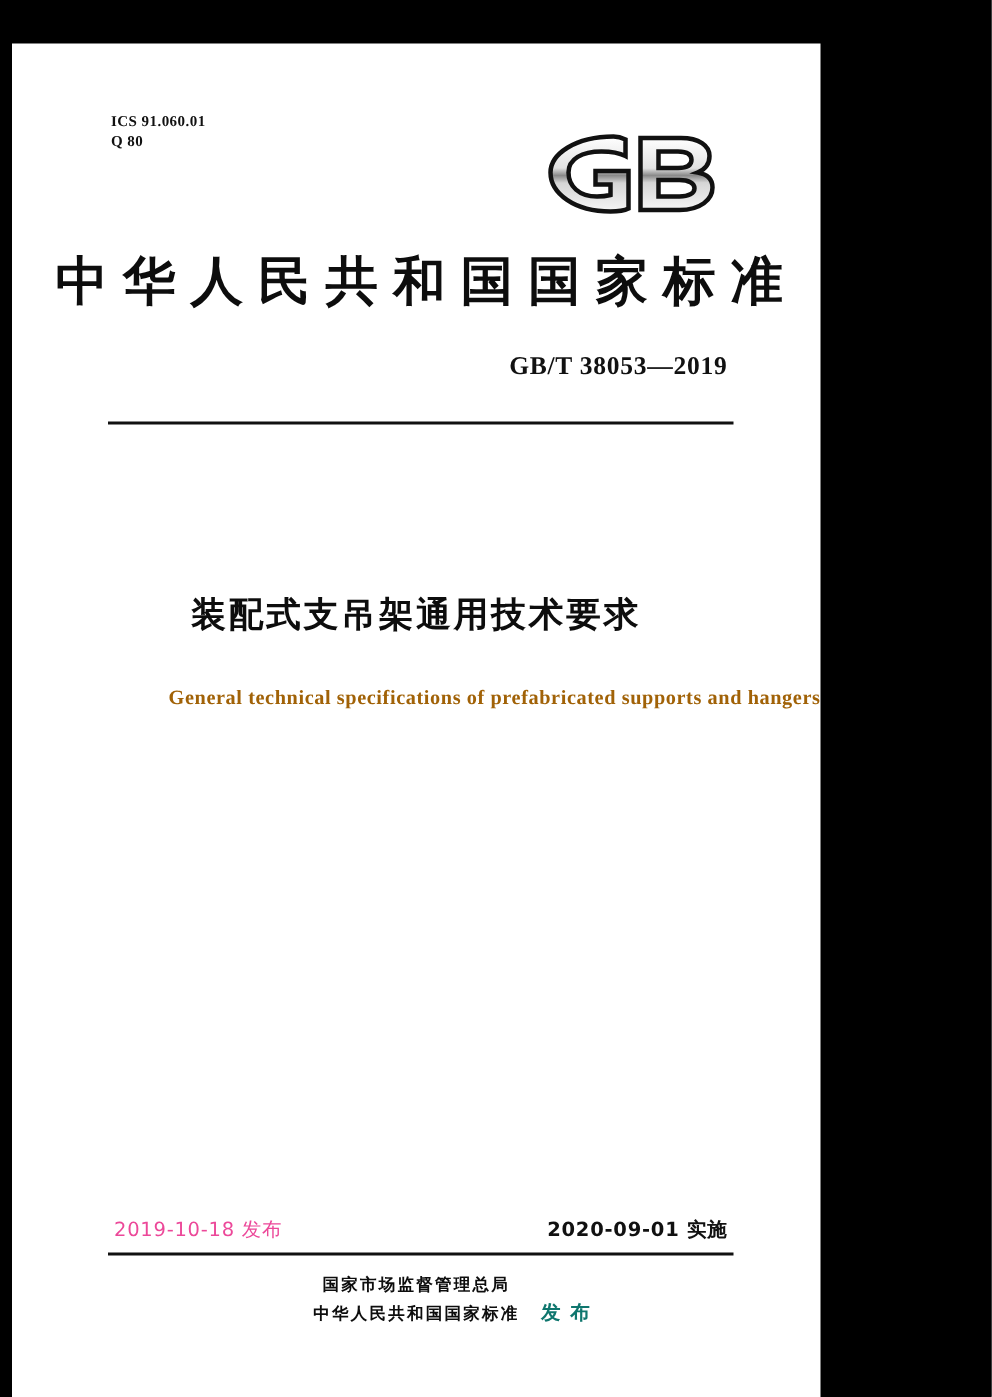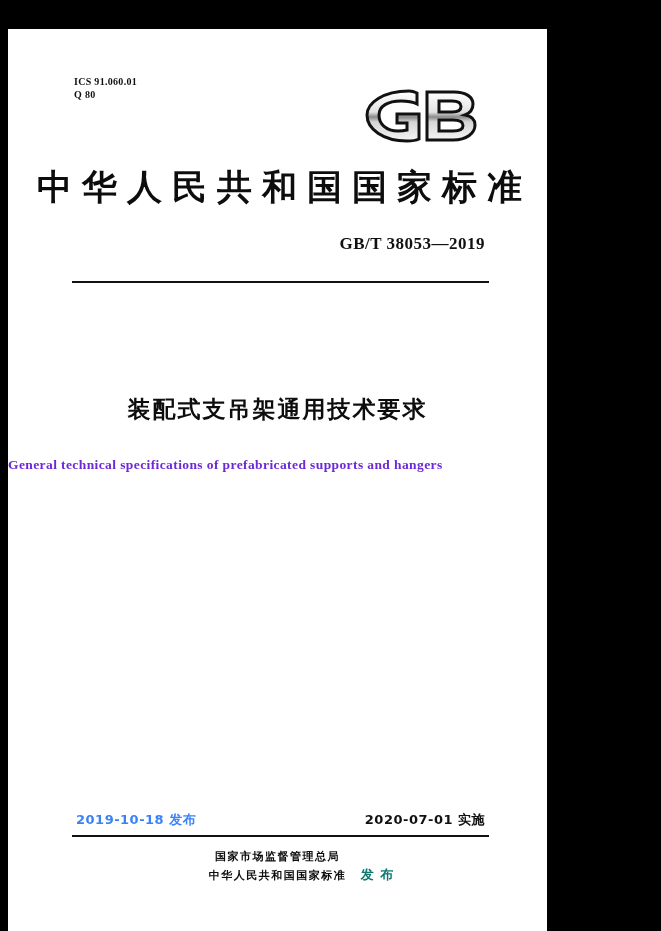--- a/index.html
+++ b/index.html
@@ -97,46 +97,46 @@
     font-family: "DejaVu Sans", sans-serif;
     font-weight: bold;
     font-size: 23px;
     letter-spacing: 2px;
     color: #0d0d0d;
   }
   .doc-title-en {
     position: absolute;
     left: 0; right: 0;
     top: 428px;
-    text-align: left;
+    text-align: right;
     font-family: "Liberation Serif", serif;
     font-weight: bold;
     font-size: 13.5px;
     letter-spacing: 0.4px;
-    color: #6d28d9;
+    color: #a16207;
   }
 
   
   .rule-bottom {
     position: absolute;
     left: 64px;
     right: 58px;
     top: 806px;
     height: 2px;
     background: #111;
   }
   .date-issue {
     position: absolute;
     left: 68px;
     top: 782px;
     font-family: "DejaVu Sans", sans-serif;
-    font-weight: bold;
+    font-weight: normal;
     font-size: 13px;
     letter-spacing: 0.5px;
-    color: #3b82f6;
+    color: #ec4899;
   }
   .date-effective {
     position: absolute;
     right: 62px;
     top: 782px;
     font-family: "DejaVu Sans", sans-serif;
     font-weight: bold;
     font-size: 13px;
     letter-spacing: 0.5px;
     color: #111;
@@ -206,21 +206,21 @@
 
     <div class="std-number">GB/T 38053—2019</div>
 
     <div class="rule-top"></div>
 
     <div class="doc-title-cn">装配式支吊架通用技术要求</div>
     <div class="doc-title-en">General technical specifications of prefabricated supports and hangers</div>
 
     <div class="rule-bottom"></div>
     <div class="date-issue">2019-10-18 发布</div>
-    <div class="date-effective">2020-07-01 实施</div>
+    <div class="date-effective">2020-09-01 实施</div>
 
     <div class="publisher">
       <div class="pub-inner">
         <div class="pub-line">国家市场监督管理总局</div>
         <div class="pub-line">中华人民共和国国家标准</div>
         <div class="pub-verb">发 布</div>
       </div>
     </div>
 
   </div>

